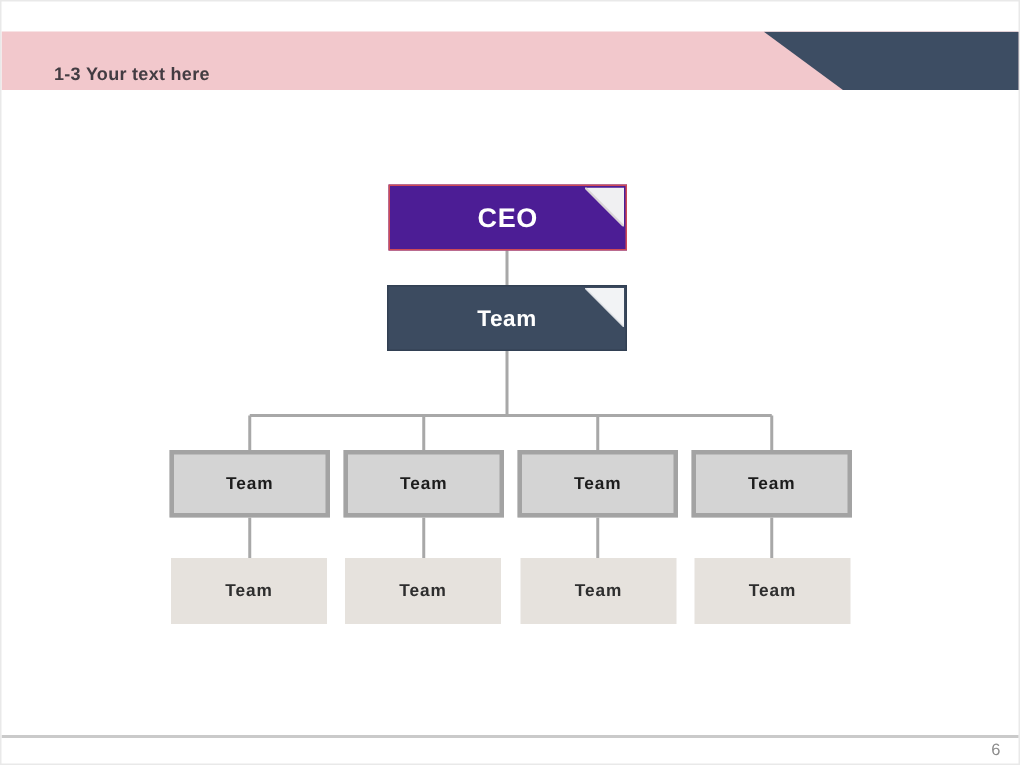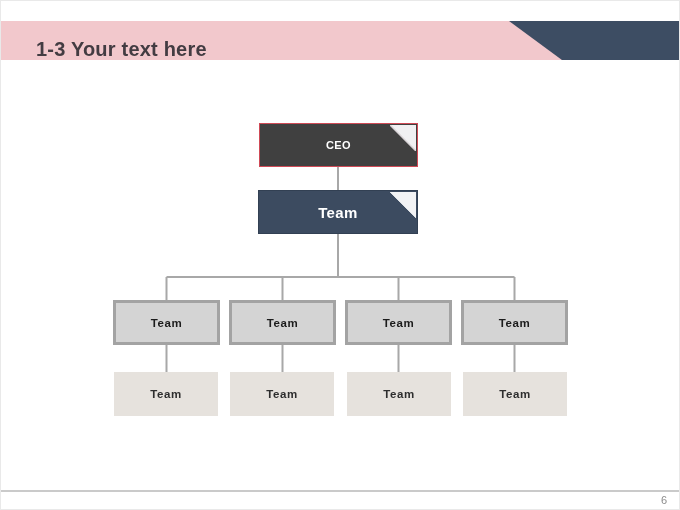--- a/index.html
+++ b/index.html
@@ -20,21 +20,21 @@
     position: absolute;
     left: 0; top: 20px;
     width: 680px; height: 39px;
     background: #f2c8cc;
   }
   .header-title {
     position: absolute;
     left: 35px; top: 0;
     height: 56px;
     display: flex; align-items: center;
-    font-size: 20px;
+    font-size: 12px;
     font-weight: bold;
     color: #433c42;
     letter-spacing: 0.2px;
   }
   .header-accent {
     position: absolute;
     right: 0; top: 0;
     width: 172px; height: 39px;
     background: #3d4d63;
     clip-path: polygon(0 0, 100% 0, 100% 100%, 30.8% 100%);
@@ -48,24 +48,24 @@
     pointer-events: none;
   }
 
   .node {
     position: absolute;
     display: flex; align-items: center; justify-content: center;
     text-align: center;
   }
   .node-root {
     left: 258px; top: 122px; width: 159px; height: 44px;
-    background: #404040;
+    background: #4c1d95;
     border: 1px solid #cf4a56;
     color: #ffffff;
-    font-size: 11px; font-weight: bold; letter-spacing: 0.4px;
+    font-size: 18px; font-weight: bold; letter-spacing: 0.4px;
   }
   .node-manager {
     left: 257px; top: 189px; width: 160px; height: 44px;
     background: #3c4b60;
     border: 1px solid #324053;
     color: #ffffff;
     font-size: 15px; font-weight: bold; letter-spacing: 0.4px;
   }
   .fold {
     position: absolute;

